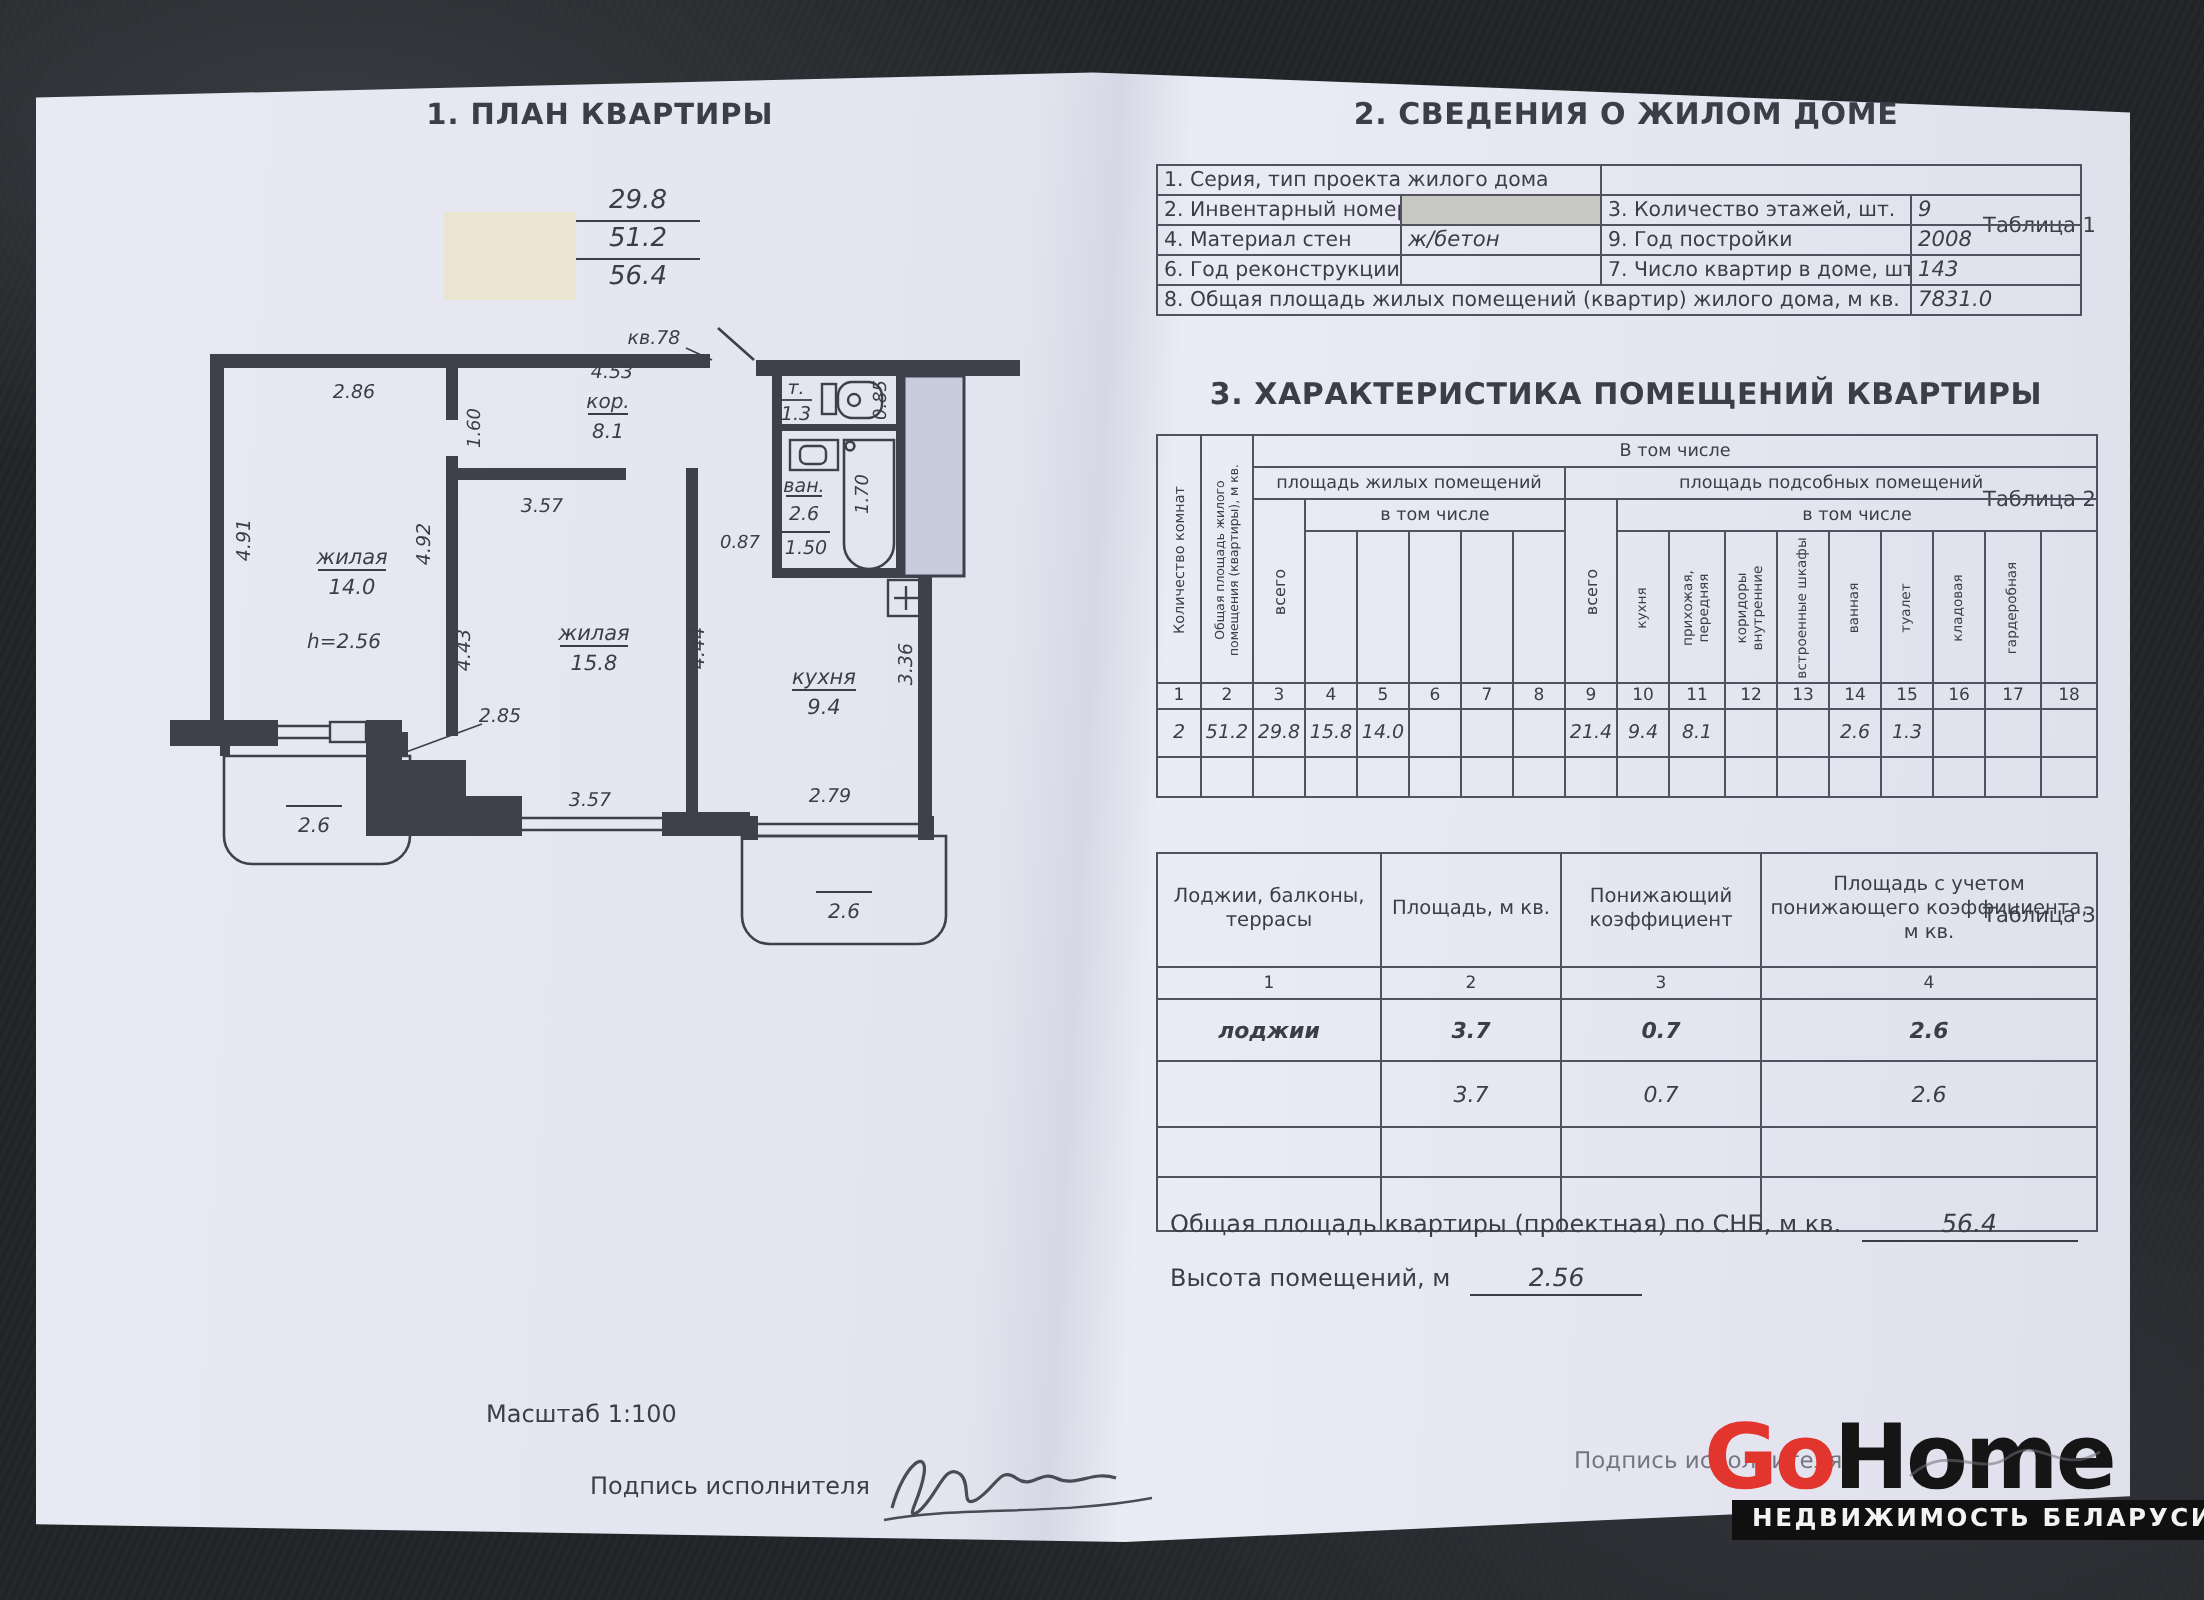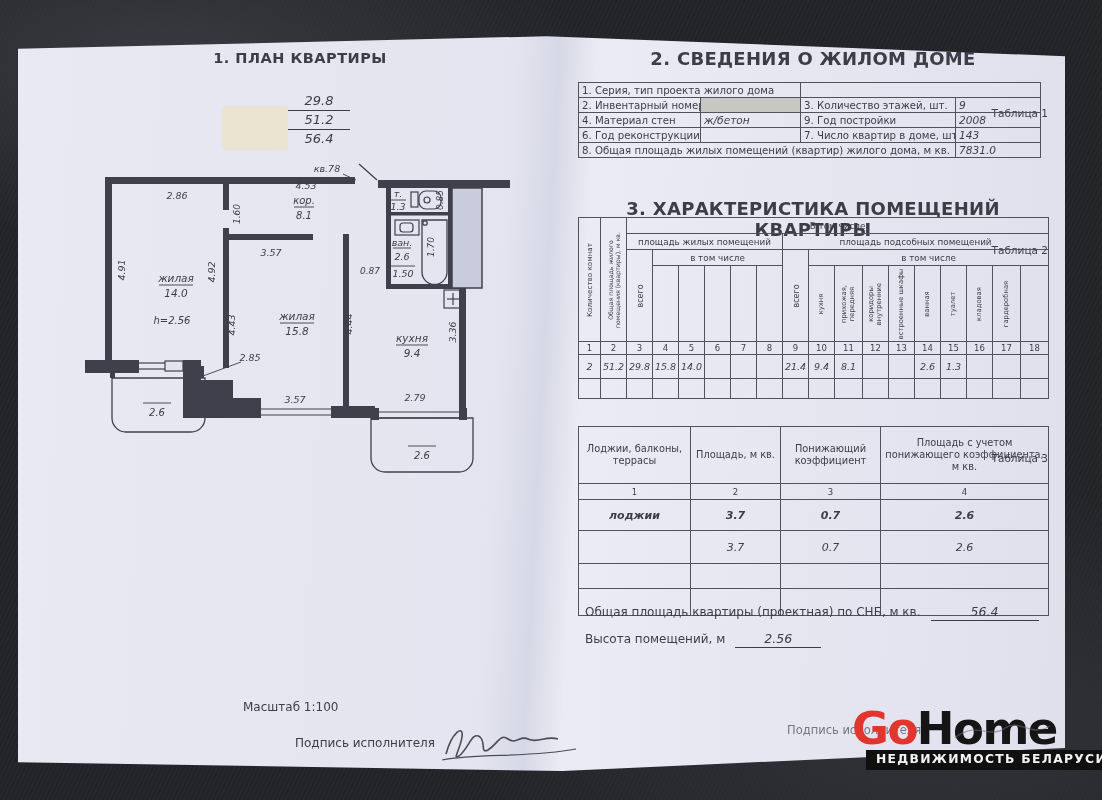--- a/index.html
+++ b/index.html
@@ -12,21 +12,21 @@
       repeating-linear-gradient(115deg, rgba(255,255,255,0.015) 0 2px, rgba(0,0,0,0.03) 2px 4px),
       #232428;
   }
   .paper{
     position:absolute;left:18px;top:34px;width:1047px;height:740px;
     background:linear-gradient(93deg,#e8e9f2 0%, #e3e4ef 46%, #d7d8e6 50%, #eaebf4 53.5%, #dfe0ec 100%);
     clip-path:polygon(0% 2%, 50.5% 0.3%, 100% 3%, 100% 96.5%, 52% 99.6%, 0% 98.4%);
   }
   .abs{position:absolute;}
   .plan-title{left:150px;top:50px;width:300px;text-align:center;font-weight:bold;font-size:14.5px;letter-spacing:.5px;}
-  .sec-title{width:470px;text-align:center;font-weight:bold;font-size:18px;letter-spacing:.3px;}
+  .sec-title{width:470px;text-align:center;font-weight:bold;font-size:15px;letter-spacing:.3px;}
   .tbl-label{width:470px;text-align:right;font-size:10.5px;margin-top:41px;}
   .frac{left:288px;top:92px;width:62px;text-align:center;font-style:italic;font-size:13px;}
   .frac .fr{display:block;border-bottom:1.3px solid #3c3d47;padding:1px 0 2px;}
   .frac .fr:last-child{border-bottom:none;}
   .redact-beige{left:222px;top:106px;width:66px;height:44px;background:#eae4d0;border-radius:2px;}
   
   table{border-collapse:collapse;table-layout:fixed;background:transparent;}
   .t1{width:462px;}
   .t1 td{border:1.2px solid #515260;font-size:10.2px;height:14px;padding:0 3px;white-space:nowrap;overflow:hidden;}
   .t1 .val{font-style:italic;font-size:10.6px;}
@@ -238,21 +238,21 @@
     <td>7. Число квартир в доме, шт.</td>
     <td class="val">143</td>
   </tr>
   <tr>
     <td colspan="3">8. Общая площадь жилых помещений (квартир) жилого дома, м кв.</td>
     <td class="val">7831.0</td>
   </tr>
 </tbody>
   </table>
 
-<div class="abs sec-title" style="left:578px;top:198px;">3. ХАРАКТЕРИСТИКА ПОМЕЩЕНИЙ КВАРТИРЫ</div>
+<div class="abs sec-title" style="left:578px;top:188px;">3. ХАРАКТЕРИСТИКА ПОМЕЩЕНИЙ КВАРТИРЫ</div>
 <div class="abs tbl-label" style="left:578px;top:203px;">Таблица 2</div>
 
 <table class="t2 abs" style="left:578px;top:217px;">
   <colgroup>
     <col style="width:22px">
       <col style="width:26px">
       <col style="width:26px">
       <col style="width:26px">
     <col style="width:26px">
       <col style="width:26px">

